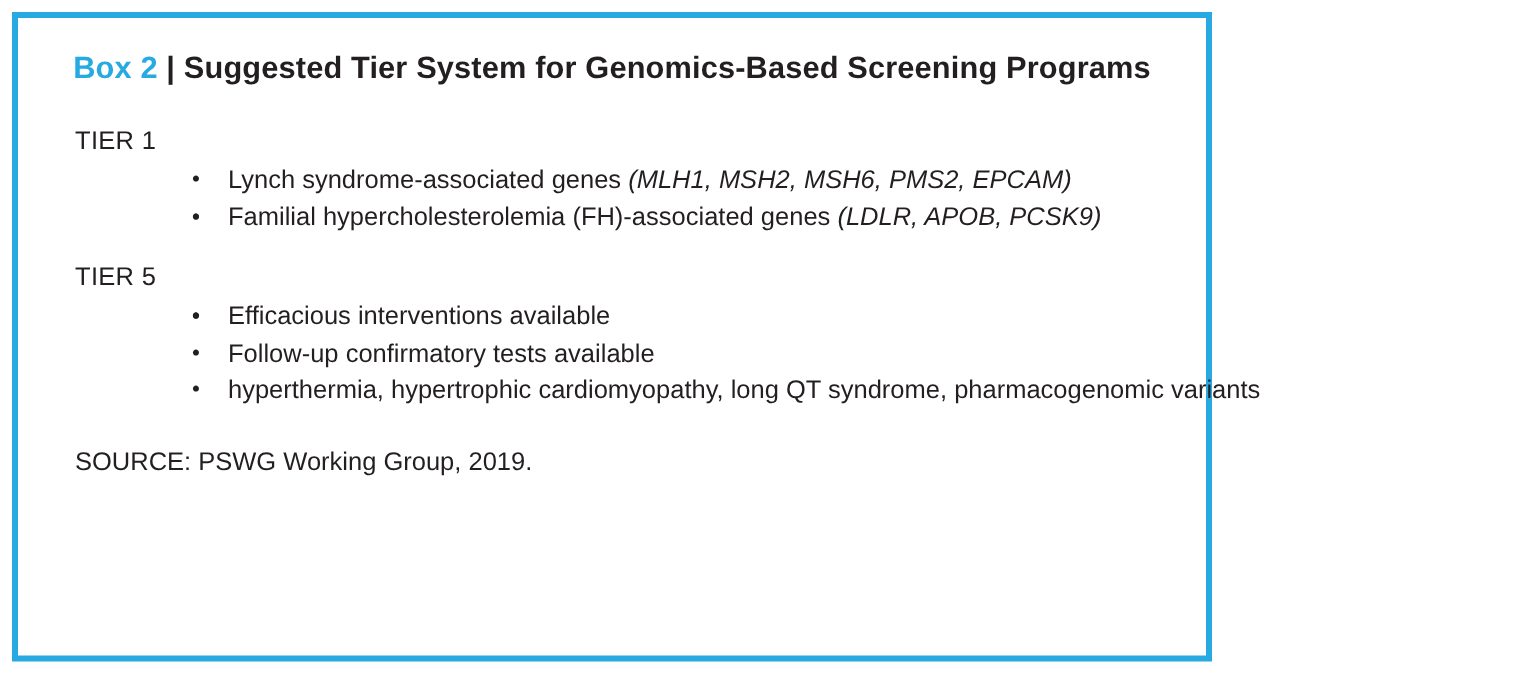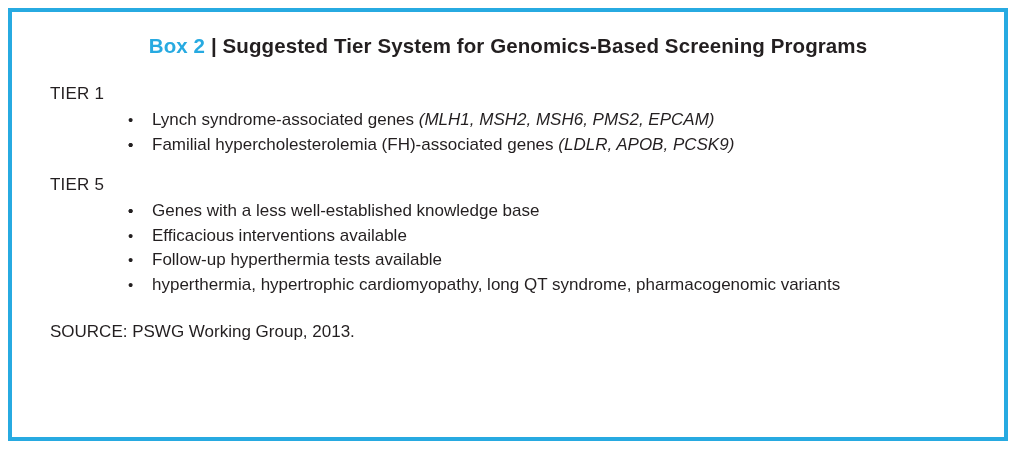--- a/index.html
+++ b/index.html
@@ -11,21 +11,21 @@
     width: 1024px;
     height: 457px;
     font-family: "Liberation Sans", sans-serif;
     color: #231f20;
     overflow: hidden;
   }
   .box {
     position: absolute;
     left: 8px;
     top: 8px;
-    width: 1000px;
+    width: 800px;
     height: 433px;
     border: 4px solid #27AAE1;
     box-sizing: border-box;
     background: #ffffff;
   }
   .inner {
     padding: 22px 34px 0 34px;
   }
   .box-title {
     text-align: center;
@@ -119,32 +119,31 @@
 
     <div class="tier-gap"></div>
 
     <div class="tier-head">TIER 5</div>
     <ul class="tier-list">
       <li>
         <span class="bullet">•</span>
       </li>
       <li>
         <span class="bullet">•</span>
-        <span class="cont">Genes with a less well-established knowledge base</span>
       </li>
       <li>
         <span class="bullet">•</span>
         <span class="cont">Efficacious interventions available</span>
       </li>
       <li>
         <span class="bullet">•</span>
-        <span class="cont">Follow-up hyperthermia tests available</span>
+        <span class="cont">Follow-up confirmatory tests available</span>
       </li>
       <li>
         <span class="bullet">•</span>
         <span class="cont">hyperthermia, hypertrophic cardiomyopathy, long QT syndrome, pharmacogenomic variants</span>
       </li>
     </ul>
 
-    <div class="source">SOURCE:  PSWG Working Group, 2013.</div>
+    <div class="source">SOURCE:  PSWG Working Group, 2019.</div>
 
   </div>
 </div>
 
 </body></html>

